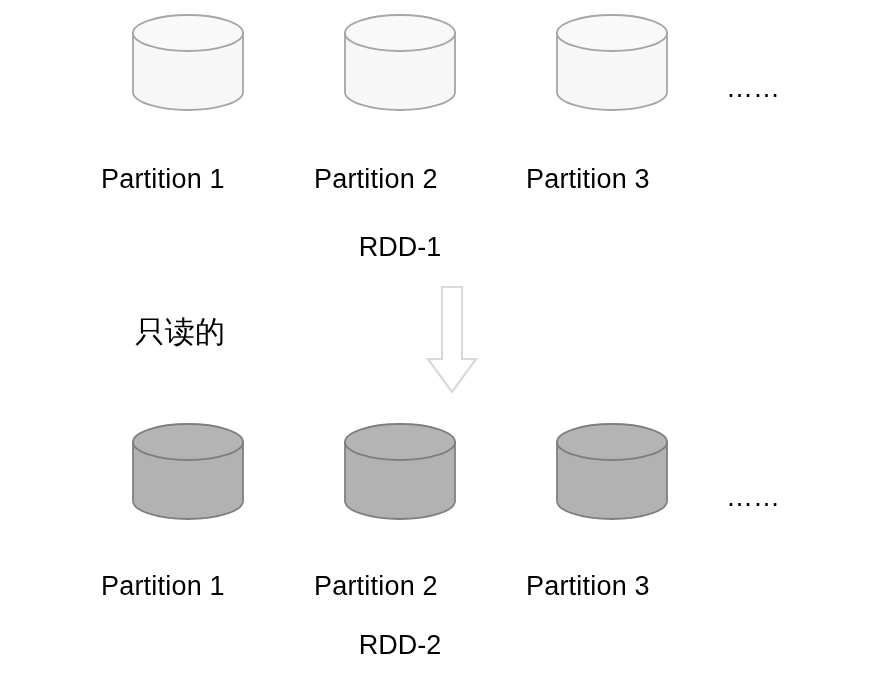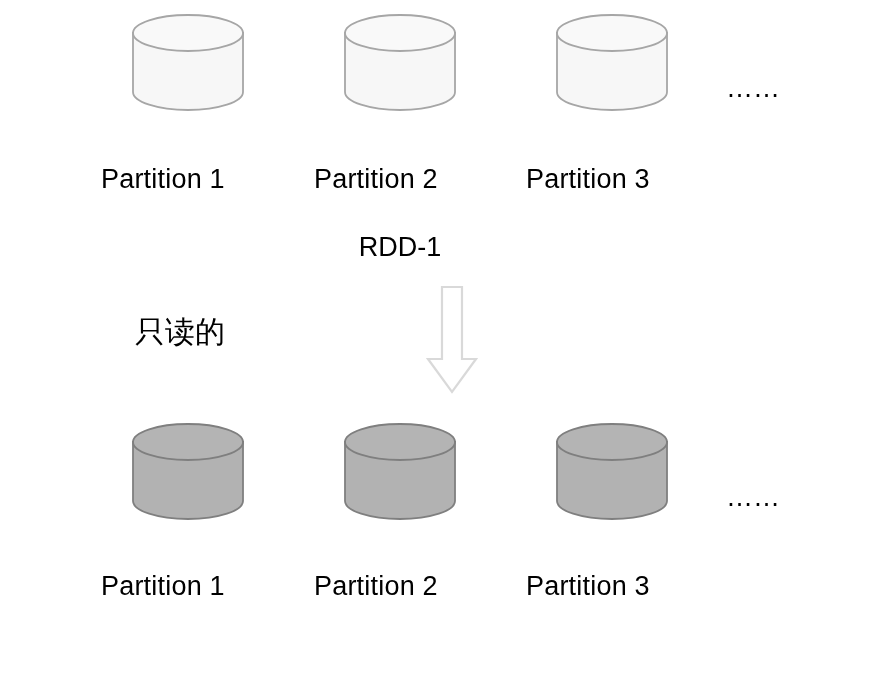--- a/index.html
+++ b/index.html
@@ -148,14 +148,15 @@
   </div>
 
   <div class="ellipsis" style="left:726px; top:481px;">……</div>
 
   <div class="label bot-row-label lbl-1">Partition 1</div>
 
   <div class="label bot-row-label lbl-2">Partition 2</div>
 
   <div class="label bot-row-label lbl-3">Partition 3</div>
 
+  <div class="rdd-label" style="left:350px; top:629px; width:100px;">RDD-2</div>
 
 </div>
 
 </body></html>

